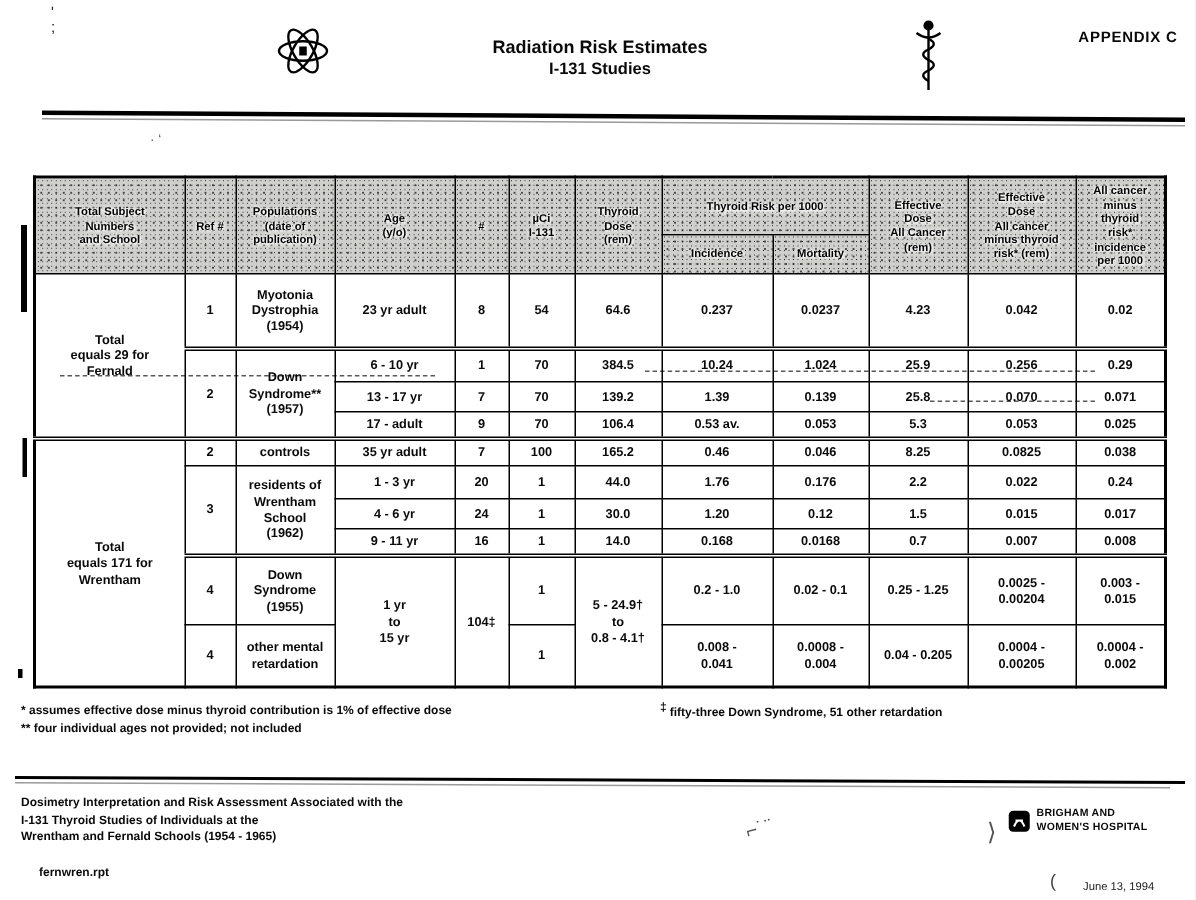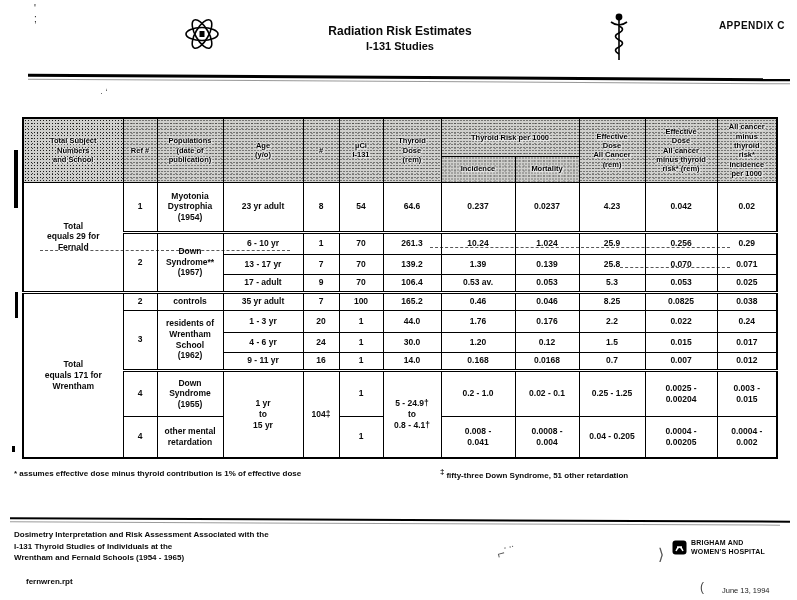--- a/index.html
+++ b/index.html
@@ -183,21 +183,21 @@
         <td>0.02</td>
       </tr>
       <tr class="h22 sep">
         <td rowspan="3">2</td>
         <td class="pop" rowspan="3">Down
 Syndrome**
 (1957)</td>
         <td>6 - 10 yr</td>
         <td>1</td>
         <td>70</td>
-        <td>261.3</td>
+        <td>384.5</td>
         <td>10.24</td>
         <td>1.024</td>
         <td>25.9</td>
         <td>0.256</td>
         <td>0.29</td>
       </tr>
       <tr class="h20">
         <td>13 - 17 yr</td>
         <td>7</td>
         <td>70</td>
@@ -265,21 +265,21 @@
       </tr>
       <tr class="h18">
         <td>9 - 11 yr</td>
         <td>16</td>
         <td>1</td>
         <td>14.0</td>
         <td>0.168</td>
         <td>0.0168</td>
         <td>0.7</td>
         <td>0.007</td>
-        <td>0.012</td>
+        <td>0.008</td>
       </tr>
       <tr class="h46 sep">
         <td>4</td>
         <td class="pop">Down
 Syndrome
 (1955)</td>
         <td rowspan="2">1 yr
 to
 15 yr</td>
         <td rowspan="2">104‡</td>
@@ -308,20 +308,21 @@
         <td>0.0004 -
 0.00205</td>
         <td>0.0004 -
 0.002</td>
       </tr>
     </tbody>
   </table>
 
   <div class="footnotes-left">
     <div>* assumes effective dose minus thyroid contribution is 1% of effective dose</div>
+    <div>** four individual ages not provided; not included</div>
   </div>
   <div class="footnotes-right">
     <div><span class="fn-mark">‡</span><span>fifty-three Down Syndrome, 51 other retardation</span></div>
   </div>
 
   <div class="rule-bottom"></div>
   <div class="rule-bottom-echo"></div>
 
   <div class="footer-cite">
     <div>Dosimetry Interpretation and Risk Assessment Associated with the</div>

